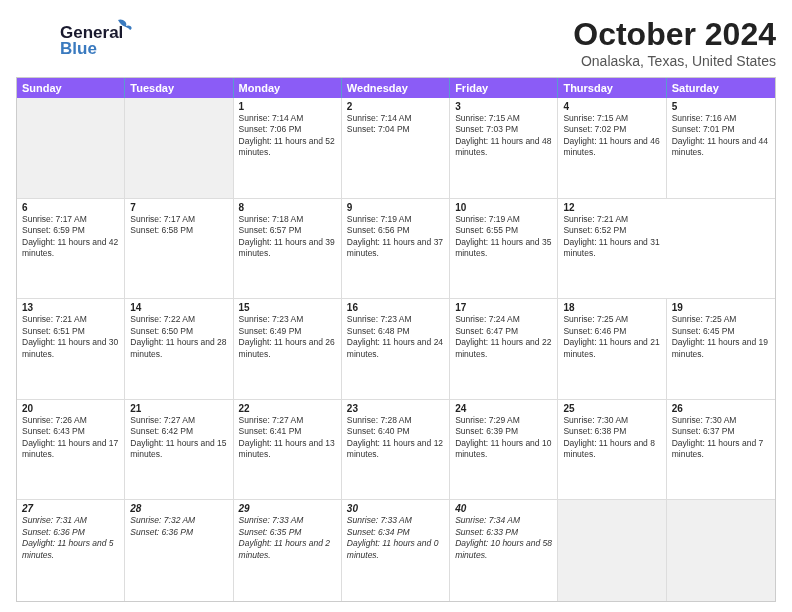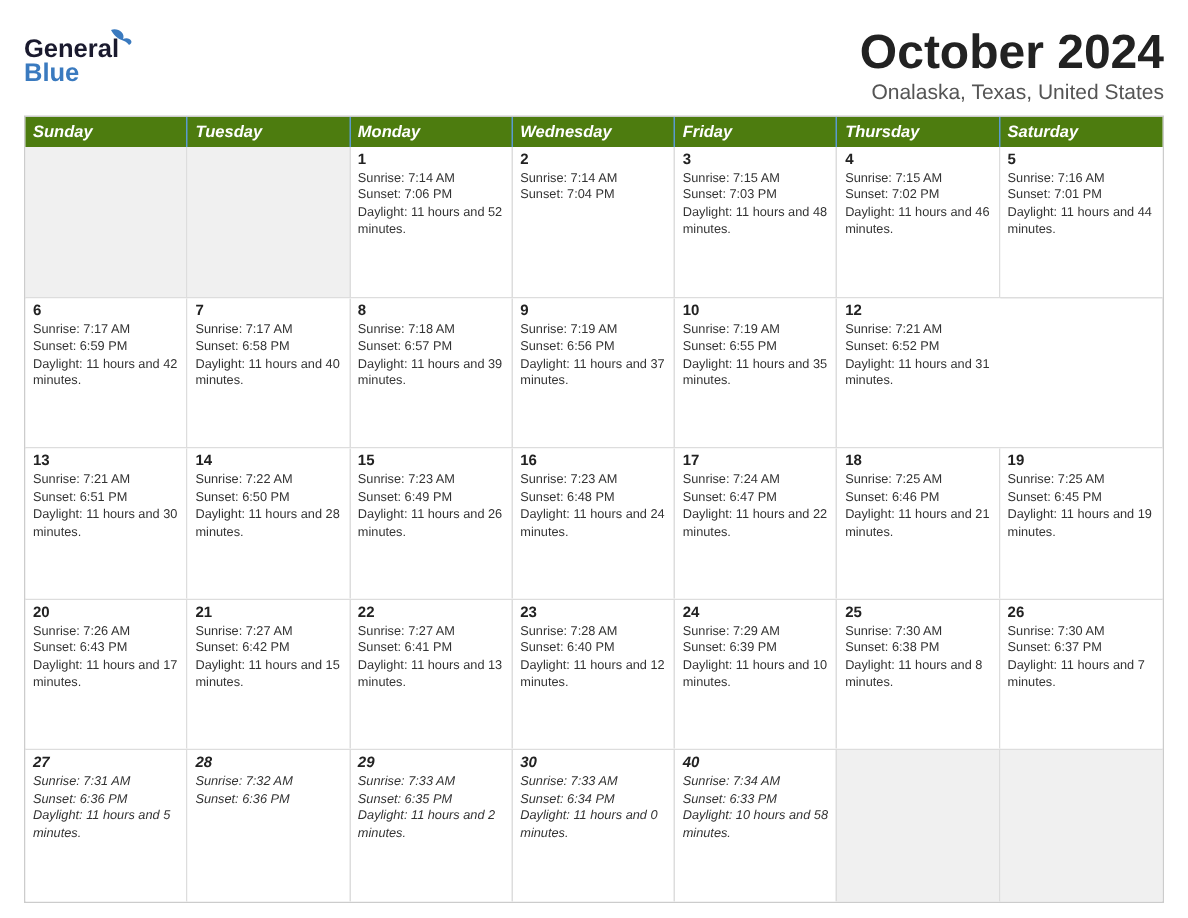--- a/index.html
+++ b/index.html
@@ -20,20 +20,21 @@
     .header {
       display: flex;
       justify-content: space-between;
       align-items: flex-start;
       margin-bottom: 8px;
     }
     .logo {
       display: flex;
       flex-direction: column;
       align-items: flex-start;
+      margin-left: 44px;
     }
     .logo-wrapper {
       display: flex;
       align-items: center;
       gap: 4px;
     }
     .title-block {
       text-align: right;
     }
     .main-title {
@@ -47,22 +48,21 @@
     }
     .calendar {
       flex: 1;
       display: flex;
       flex-direction: column;
       border: 1px solid #ccc;
     }
     .cal-header {
       display: grid;
       grid-template-columns: repeat(7, 1fr);
-      background: #4d7c0f;
-      font-style: italic;
+      background: #8b5cf6;
     }
     .cal-header-cell {
       color: #fff;
       font-size: 11px;
       font-weight: bold;
       padding: 4px 5px;
       border-right: 1px solid #5a9ad0;
       text-align: left;
     }
     .cal-header-cell:last-child { border-right: none; }
@@ -169,21 +169,20 @@
           <div class="cal-cell">
             <div class="day-num">6</div>
             <div class="cell-line">Sunrise: 7:17 AM</div>
             <div class="cell-line">Sunset: 6:59 PM</div>
             <div class="cell-line">Daylight: 11 hours and 42 minutes.</div>
           </div>
           <div class="cal-cell">
             <div class="day-num">7</div>
             <div class="cell-line">Sunrise: 7:17 AM</div>
             <div class="cell-line">Sunset: 6:58 PM</div>
-            <div class="cell-line">Daylight: 11 hours and 40 minutes.</div>
           </div>
           <div class="cal-cell">
             <div class="day-num">8</div>
             <div class="cell-line">Sunrise: 7:18 AM</div>
             <div class="cell-line">Sunset: 6:57 PM</div>
             <div class="cell-line">Daylight: 11 hours and 39 minutes.</div>
           </div>
           <div class="cal-cell">
             <div class="day-num">9</div>
             <div class="cell-line">Sunrise: 7:19 AM</div>

